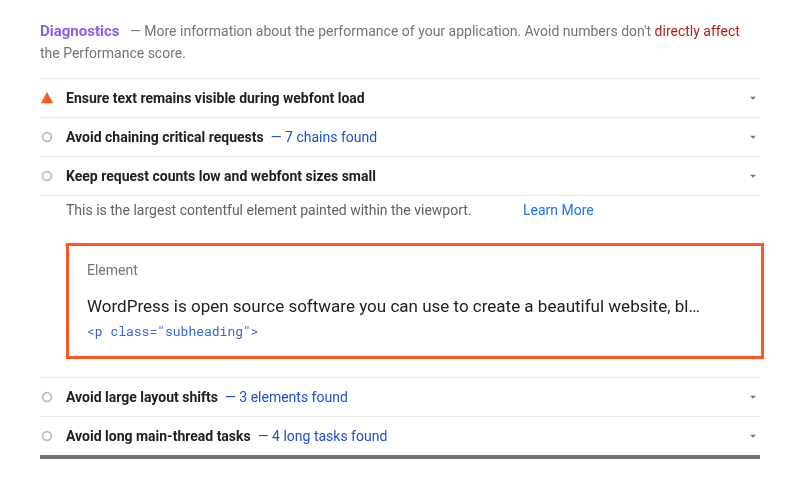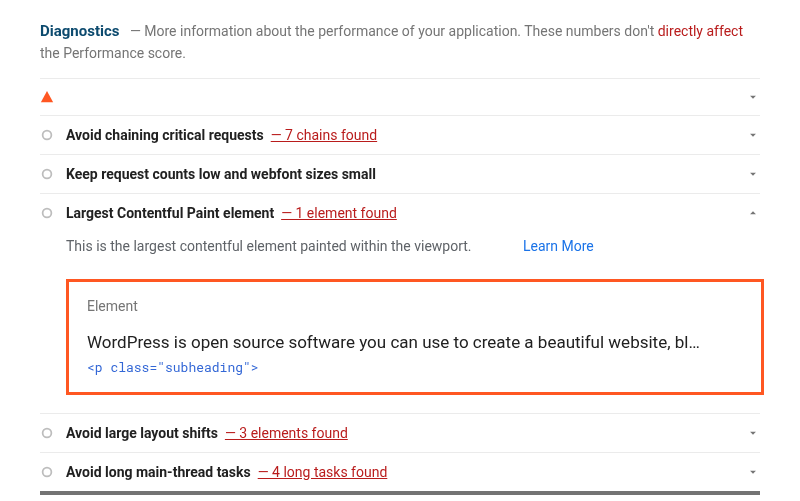--- a/index.html
+++ b/index.html
@@ -12,21 +12,21 @@
       height: 501px;
       padding: 20px 40px;
     }
     .header {
       padding-bottom: 8px;
       line-height: 1.5;
     }
     .header-title {
       font-weight: 700;
       font-size: 15px;
-      color: #0c4a6e;
+      color: #8b5cf6;
     }
     .header-desc {
       color: #757575;
       font-size: 14px;
     }
     .header-link {
       color: #b91c1c;
     }
     .audit-list {
       margin-top: 6px;
@@ -45,24 +45,23 @@
       height: 14px;
       flex-shrink: 0;
     }
     .audit-title {
       font-weight: 700;
       font-size: 14px;
       color: #212121;
       margin-left: 12px;
     }
     .audit-detail {
-      color: #b91c1c;
+      color: #1d4ed8;
       font-weight: 400;
       font-size: 14px;
-      text-decoration: underline;
     }
     .spacer { flex: 1; }
     .chevron {
       width: 14px;
       height: 14px;
       fill: #757575;
       flex-shrink: 0;
     }
     .expanded-content {
       padding: 4px 0 18px 26px;
@@ -102,30 +101,31 @@
     }
     .triangle-warn {
       fill: #ff5722;
     }
   </style>
 </head>
 <body>
 
 <div class="header">
   <span class="header-title">Diagnostics</span>
-  &nbsp;&nbsp;<span class="header-desc"><span>— More information about the performance of your application. These numbers don't </span><span class="header-link">directly affect</span><span> the Performance score.</span></span>
+  &nbsp;&nbsp;<span class="header-desc"><span>— More information about the performance of your application. Avoid numbers don't </span><span class="header-link">directly affect</span><span> the Performance score.</span></span>
 </div>
 
 <div class="audit-list">
 
   <div class="audit-item">
     <div class="audit-row">
       <svg class="status-icon" viewBox="0 0 16 16">
           <polygon class="triangle-warn" points="8,1 15,14 1,14"></polygon>
         </svg>
+      <span class="audit-title">Ensure text remains visible during webfont load</span>
       <span class="spacer"></span>
       <svg class="chevron" viewBox="0 0 24 24">
           <path d="M7 10l5 5 5-5z"></path>
         </svg>
     </div>
   </div>
 
   <div class="audit-item">
     <div class="audit-row">
       <svg class="status-icon" viewBox="0 0 16 16">
@@ -148,31 +148,20 @@
       <span class="audit-title">Keep request counts low and webfont sizes small</span>
       &nbsp;&nbsp;
       <span class="spacer"></span>
       <svg class="chevron" viewBox="0 0 24 24">
           <path d="M7 10l5 5 5-5z"></path>
         </svg>
     </div>
   </div>
 
   <div class="audit-item">
-    <div class="audit-row">
-      <svg class="status-icon" viewBox="0 0 16 16">
-          <circle cx="8" cy="8" r="5" stroke="#bdbdbd" stroke-width="2" fill="none"></circle>
-        </svg>
-      <span class="audit-title">Largest Contentful Paint element</span>
-      &nbsp;&nbsp;<span class="audit-detail">— 1 element found</span>
-      <span class="spacer"></span>
-      <svg class="chevron" viewBox="0 0 24 24">
-          <path d="M7 14l5-5 5 5z"></path>
-        </svg>
-    </div>
     <div class="expanded-content">
       <div class="expanded-desc">
         <span>This is the largest contentful element painted within the viewport. </span><span class="learn-more">Learn More</span>
       </div>
       <div class="element-box">
         <div class="element-label">Element</div>
         <div class="element-text">WordPress is open source software you can use to create a beautiful website, bl…</div>
         <div class="element-code">&lt;p class="subheading"&gt;</div>
       </div>
     </div>

